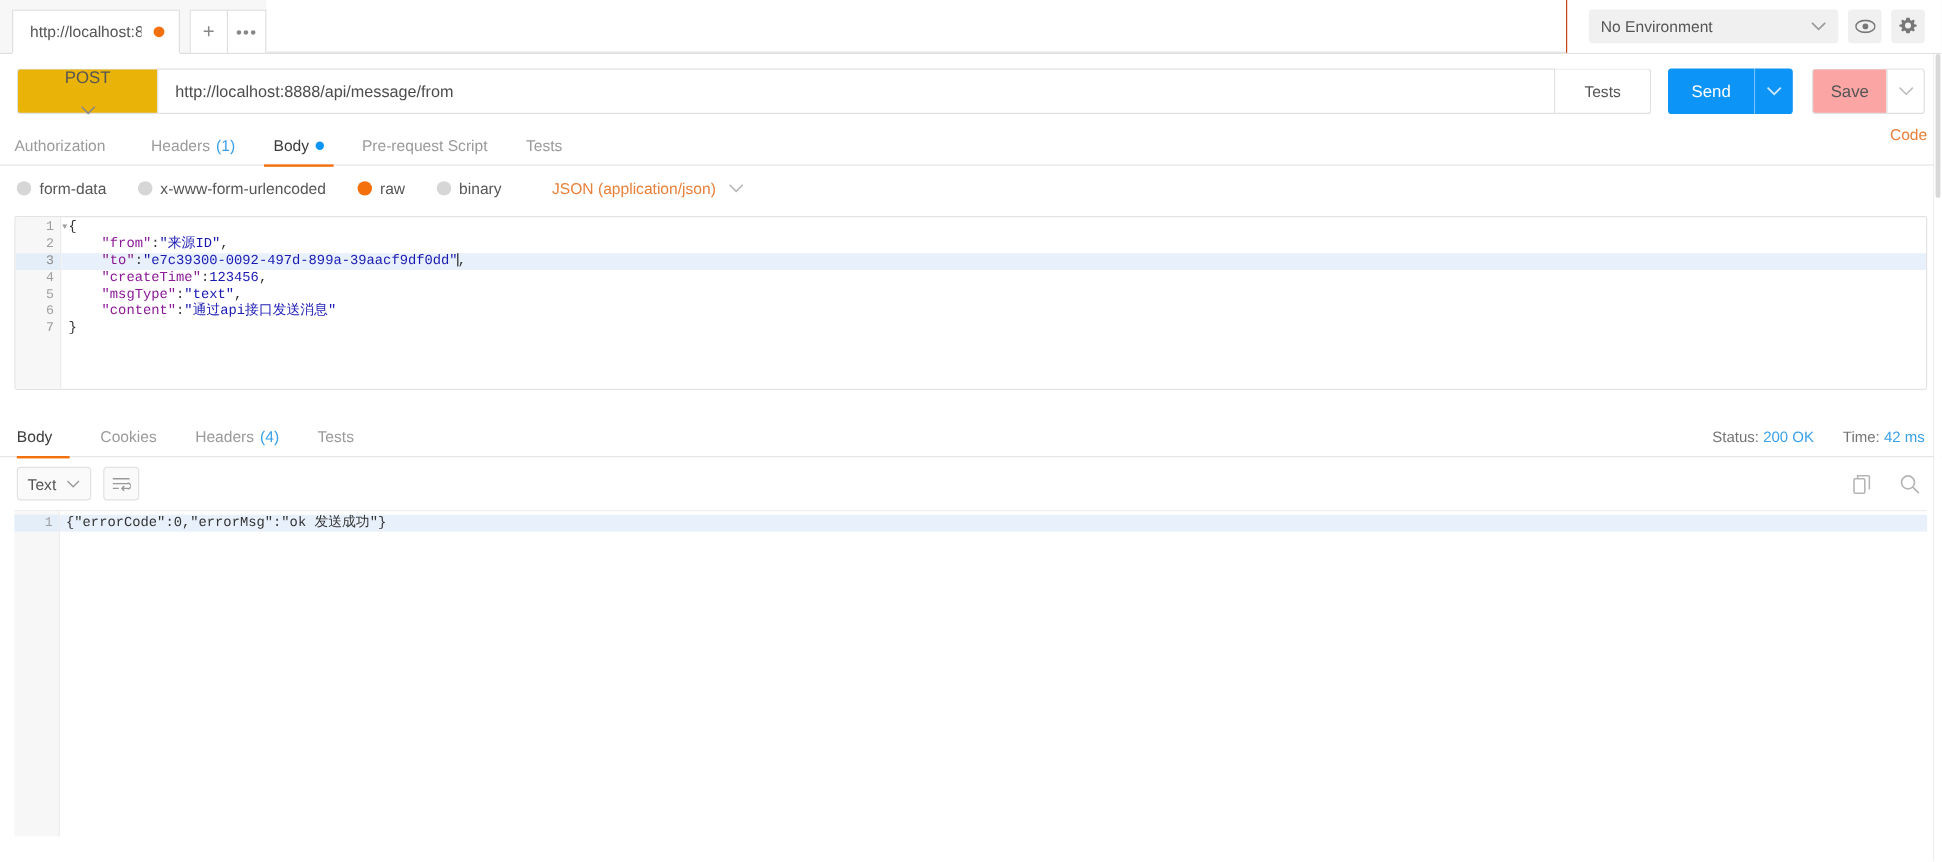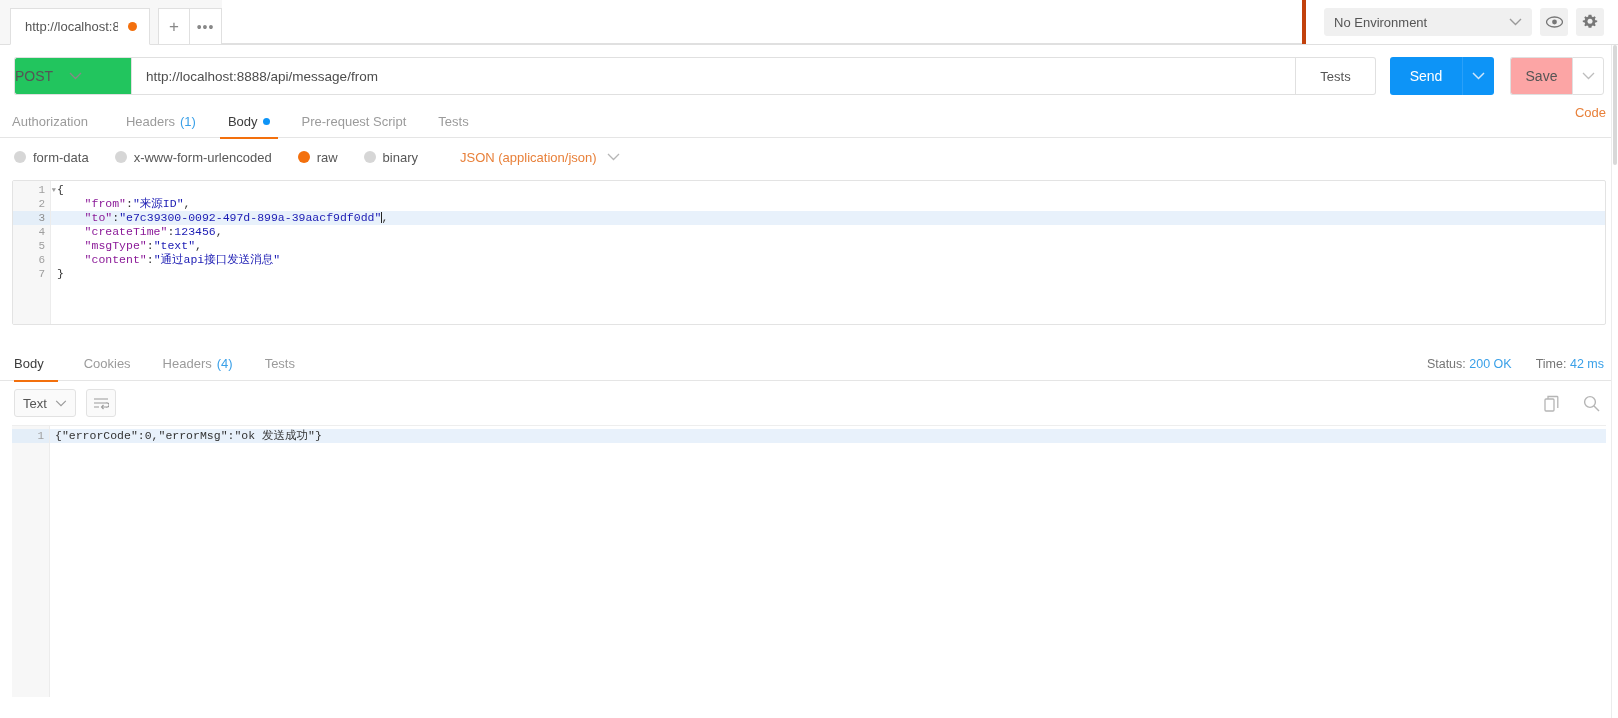--- a/index.html
+++ b/index.html
@@ -57,21 +57,21 @@
     position:relative; top:1px;
   }
   .tab-btn.plus { border-left:1px solid #e0e0e0; margin-left:8px; font-size:17px; font-weight:300;}
   .tab-btn.more { font-size:14px; letter-spacing:1px;}
   .tabbar-spacer { flex:1; background:#fff; height:44px; border-bottom:1px solid #e0e0e0;}
 
   .env-area {
     display:flex; align-items:center; gap:8px;
     padding: 0 14px 0 18px;
     height:44px;
-    border-left:4px solid #c2410c;
+    border-left:1px solid #c2410c;
     background:#fff;
   }
   .env-select {
     width: 208px; height: 28px;
     background:#f0f0f0;
     border: 1px solid #f0f0f0;
     border-radius:3px;
     display:flex; align-items:center; justify-content:space-between;
     padding: 0 9px;
     font-size:13px; color:#555;
@@ -89,23 +89,24 @@
     padding: 12px 14px 10px 14px;
     gap: 0;
     background:#fff;
   }
   .method-box {
     height: 38px;
     min-width: 117px;
     border:1px solid #e0e0e0;
     border-right:none;
     border-radius:3px 0 0 3px;
-    display:flex; align-items:center; justify-content:flex-start; gap:16px;
+    display:flex; align-items:center; justify-content:center; gap:16px;
     font-size:14px; color:#555;
-    background:#22c55e;
+    background:#eab308;
+    flex-direction:column;
   }
   .url-box {
     flex:1;
     height:38px;
     border:1px solid #e0e0e0;
     display:flex; align-items:center;
     padding: 0 14px;
     font-size: 13.5px;
     color:#4d4d4d;
     background:#fff;

